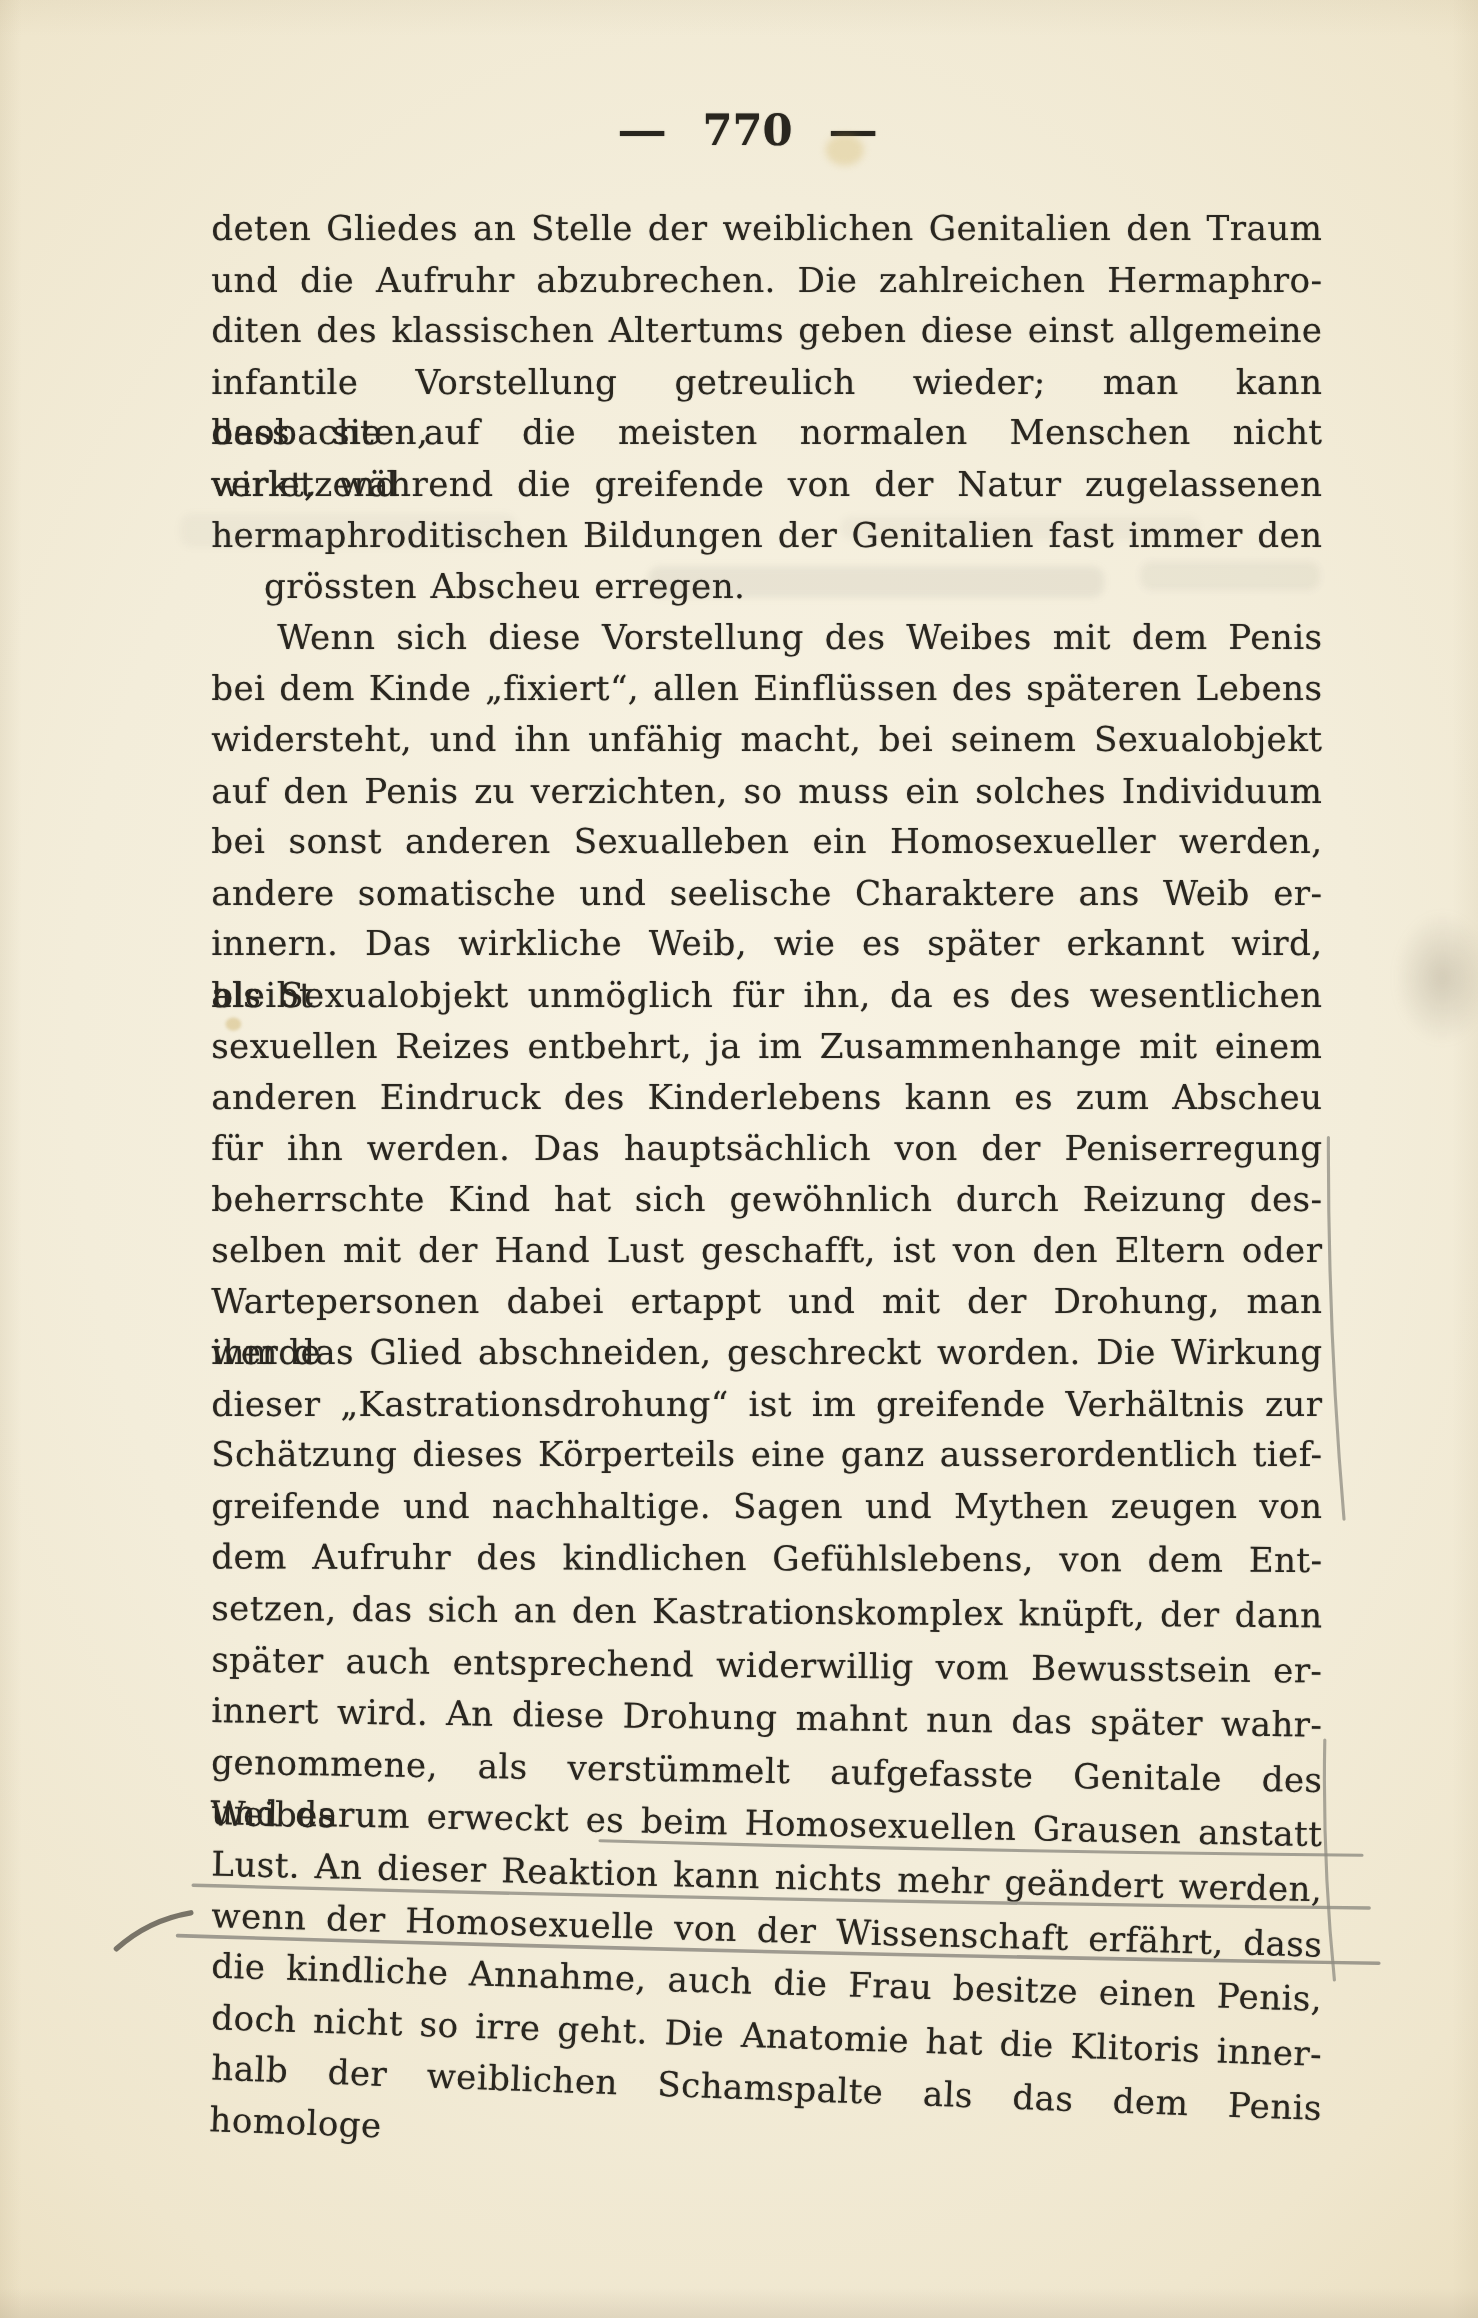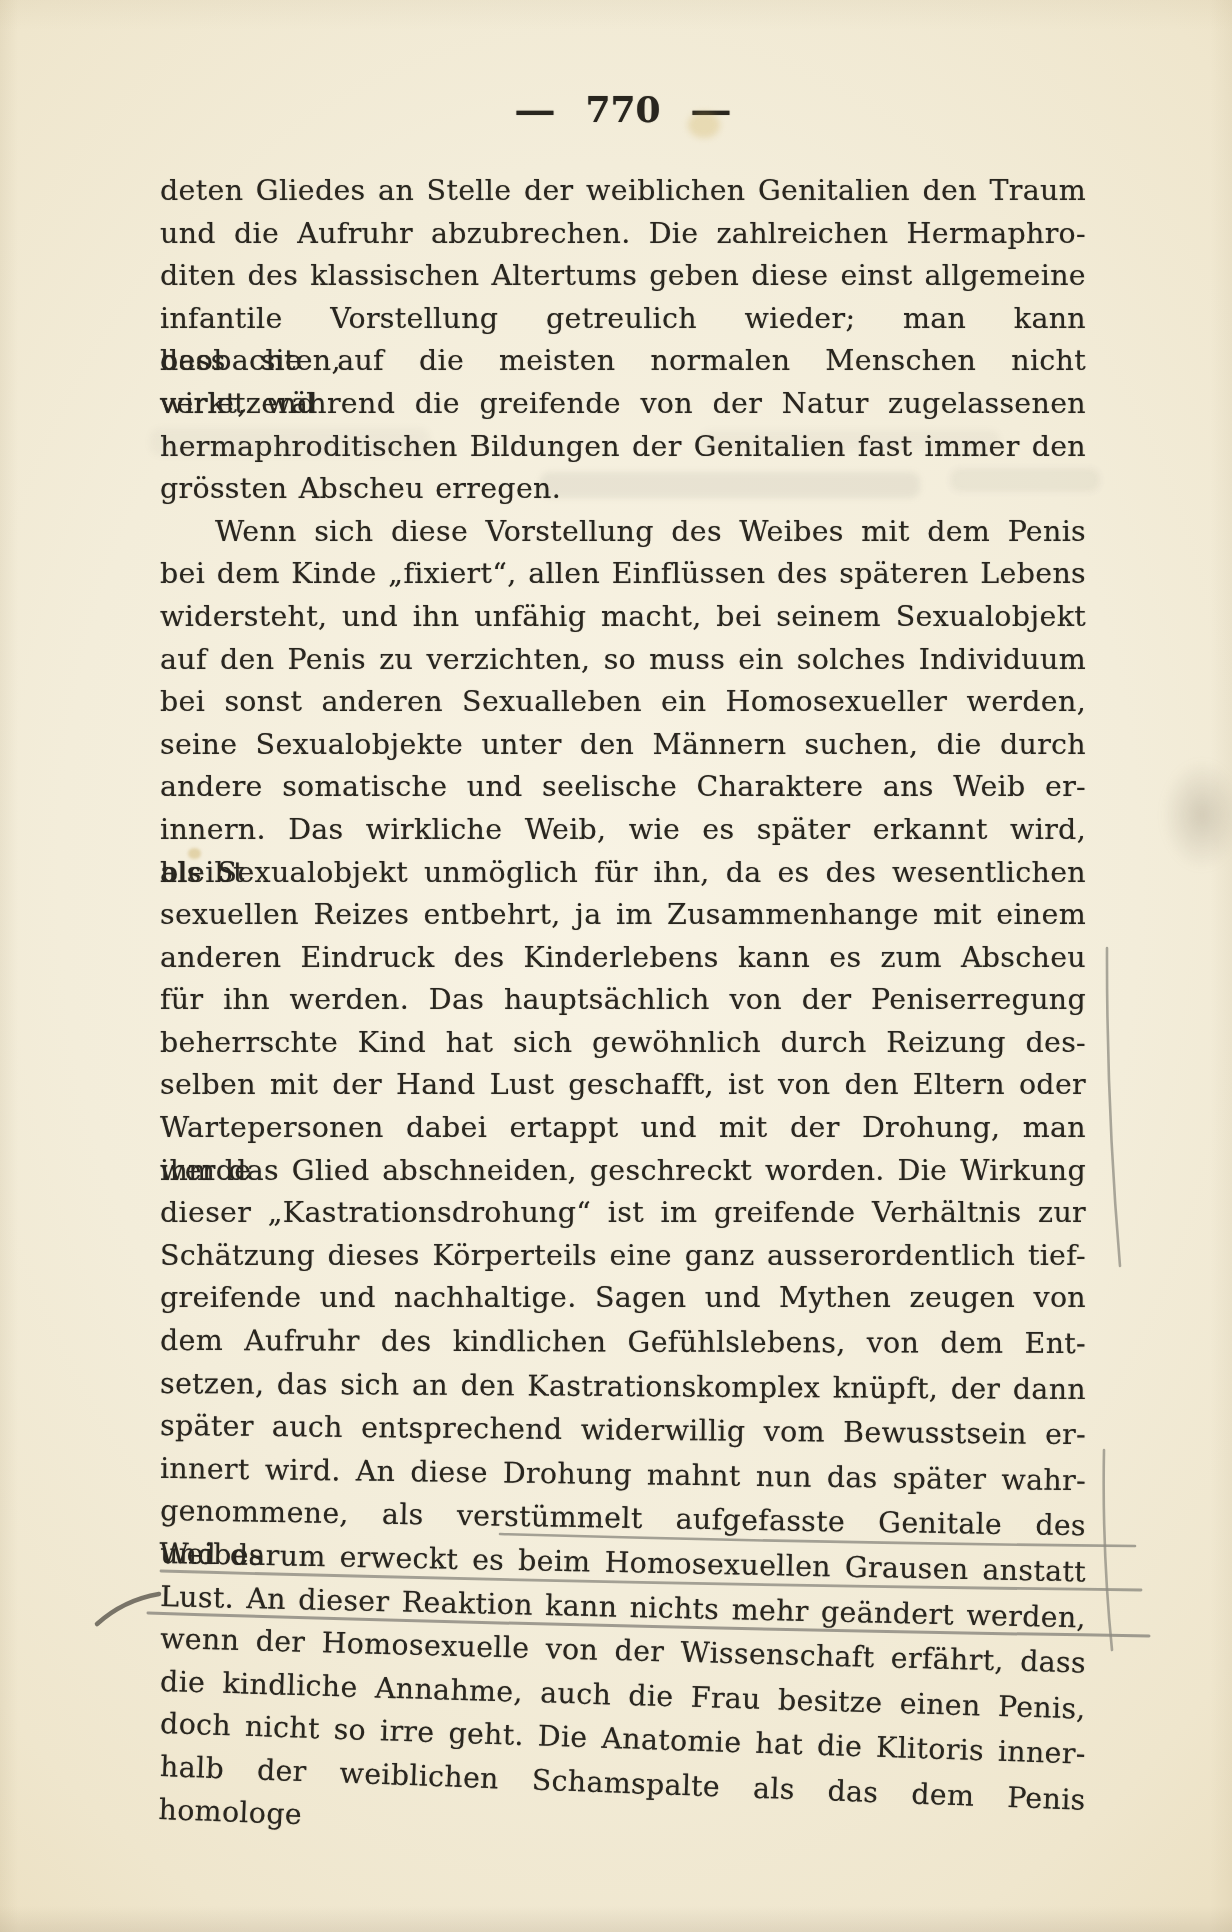--- a/index.html
+++ b/index.html
@@ -23,37 +23,37 @@
   }
   .pageno {
     position:absolute; left:160px; top:88px; width:926px;
     display:flex; justify-content:center; align-items:center; gap:32px;
     color:var(--ink,#262420);
     font-size:36px; font-weight:bold;
     text-shadow:0 0 1px rgba(38,36,32,0.5);
   }
   .pageno .dash { letter-spacing:0; transform:scaleX(1.15); }
   .bodytext {
-    position:absolute; left:160px; top:170px; width:926px;
+    position:absolute; left:176px; top:170px; width:926px;
     color:var(--ink,#262420);
     text-shadow:0 0 1px rgba(38,36,32,0.45);
     letter-spacing:0.3px;
     word-spacing:2px;
   }
   .line {
     height:42.6px; line-height:42.6px;
     font-size:28.5px;
     text-align:justify;
     -moz-text-align-last:justify;
     text-align-last:justify;
     transform-origin:left 60%;
     white-space:normal;
   }
   .line.indent  { text-indent:55px; }
-  .line.endline { text-align-last:left; -moz-text-align-last:left; }
+  .line.endline { text-align-last:left;margin-left:44px; -moz-text-align-last:left; }
   .marks { position:absolute; inset:0; width:1232px; height:1932px; pointer-events:none; }
   .smudge {
     position:absolute; pointer-events:none;
     background:rgba(118,116,106,0.10);
     filter:blur(3px); border-radius:10px;
   }
   .stain {
     position:absolute; pointer-events:none; border-radius:50%;
     filter:blur(3px);
   }
@@ -90,21 +90,20 @@
       <div class="line">infantile Vorstellung getreulich wieder; man kann beobachten,</div>
       <div class="line">dass sie auf die meisten normalen Menschen nicht verletzend</div>
       <div class="line">wirkt, während die greifende von der Natur zugelassenen</div>
       <div class="line">hermaphroditischen Bildungen der Genitalien fast immer den</div>
       <div class="line endline">grössten Abscheu erregen.</div>
       <div class="line indent">Wenn sich diese Vorstellung des Weibes mit dem Penis</div>
       <div class="line">bei dem Kinde „fixiert“, allen Einflüssen des späteren Lebens</div>
       <div class="line">widersteht, und ihn unfähig macht, bei seinem Sexualobjekt</div>
       <div class="line">auf den Penis zu verzichten, so muss ein solches Individuum</div>
       <div class="line">bei sonst anderen Sexualleben ein Homosexueller werden,</div>
-      <div class="line">seine Sexualobjekte unter den Männern suchen, die durch</div>
       <div class="line">andere somatische und seelische Charaktere ans Weib er-</div>
       <div class="line">innern. Das wirkliche Weib, wie es später erkannt wird, bleibt</div>
       <div class="line">als Sexualobjekt unmöglich für ihn, da es des wesentlichen</div>
       <div class="line">sexuellen Reizes entbehrt, ja im Zusammenhange mit einem</div>
       <div class="line">anderen Eindruck des Kinderlebens kann es zum Abscheu</div>
       <div class="line">für ihn werden. Das hauptsächlich von der Peniserregung</div>
       <div class="line">beherrschte Kind hat sich gewöhnlich durch Reizung des-</div>
       <div class="line">selben mit der Hand Lust geschafft, ist von den Eltern oder</div>
       <div class="line">Wartepersonen dabei ertappt und mit der Drohung, man werde</div>
       <div class="line">ihm das Glied abschneiden, geschreckt worden. Die Wirkung</div>

